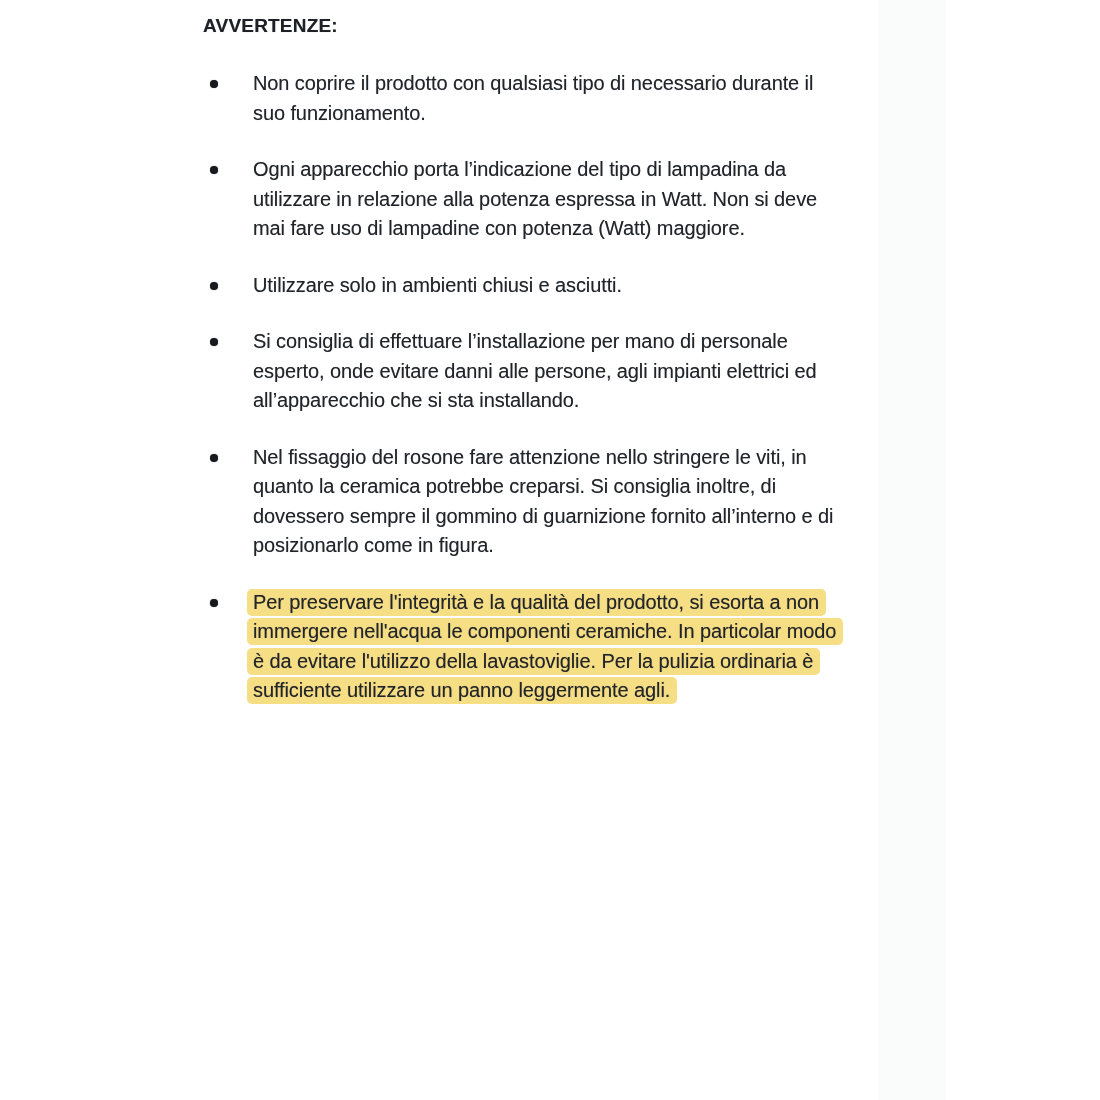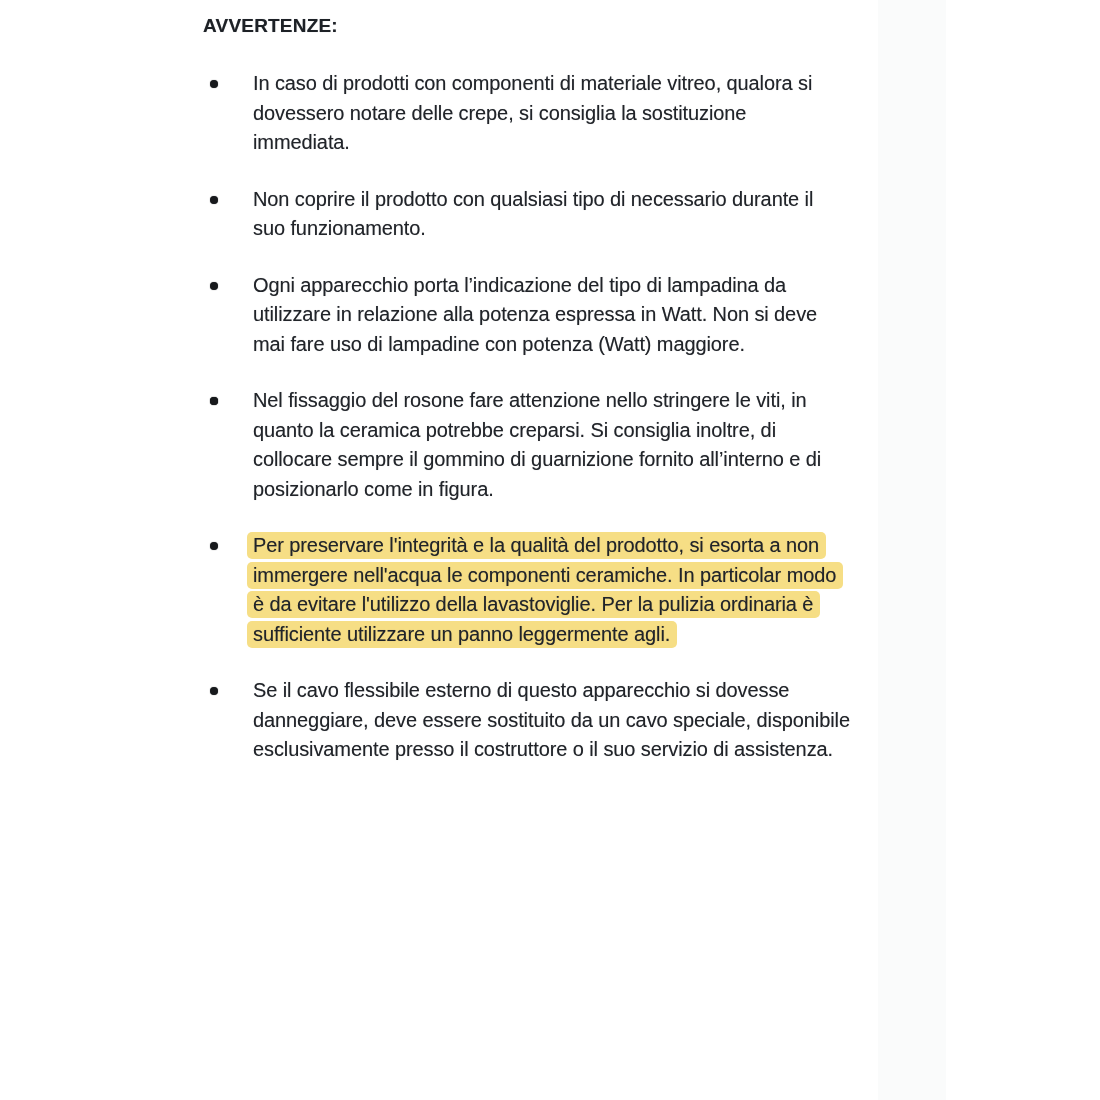--- a/index.html
+++ b/index.html
@@ -85,52 +85,47 @@
 <body>
 
 <div class="page">
   <div class="scan-band"></div>
 
   <h1 class="doc-heading">AVVERTENZE:</h1>
 
   <ul class="warning-list">
     <li>
       <span class="dot"></span>
-      <span class="txt">In caso di prodotti con componenti di materiale vitreo, qualora si
-dovessero notare delle crepe, si consiglia la sostituzione
-immediata.</span>
-    </li>
-    <li>
-      <span class="dot"></span>
       <span class="txt">Non coprire il prodotto con qualsiasi tipo di necessario durante il
 suo funzionamento.</span>
     </li>
     <li>
       <span class="dot"></span>
       <span class="txt">Ogni apparecchio porta l’indicazione del tipo di lampadina da
 utilizzare in relazione alla potenza espressa in Watt. Non si deve
 mai fare uso di lampadine con potenza (Watt) maggiore.</span>
     </li>
     <li>
       <span class="dot"></span>
+      <span class="txt">Utilizzare solo in ambienti chiusi e asciutti.</span>
+    </li>
+    <li>
+      <span class="dot"></span>
+      <span class="txt">Si consiglia di effettuare l’installazione per mano di personale
+esperto, onde evitare danni alle persone, agli impianti elettrici ed
+all’apparecchio che si sta installando.</span>
     </li>
     <li>
       <span class="dot"></span>
       <span class="txt">Nel fissaggio del rosone fare attenzione nello stringere le viti, in
 quanto la ceramica potrebbe creparsi. Si consiglia inoltre, di
-collocare sempre il gommino di guarnizione fornito all’interno e di
+dovessero sempre il gommino di guarnizione fornito all’interno e di
 posizionarlo come in figura.</span>
     </li>
     <li>
       <span class="dot"></span>
       <span class="txt hl">Per preservare l'integrità e la qualità del prodotto, si esorta a non
 immergere nell'acqua le componenti ceramiche. In particolar modo
 è da evitare l'utilizzo della lavastoviglie. Per la pulizia ordinaria è
 sufficiente utilizzare un panno leggermente agli.</span>
     </li>
-    <li>
-      <span class="dot"></span>
-      <span class="txt">Se il cavo flessibile esterno di questo apparecchio si dovesse
-danneggiare, deve essere sostituito da un cavo speciale, disponibile
-esclusivamente presso il costruttore o il suo servizio di assistenza.</span>
-    </li>
   </ul>
 </div>
 
 </body></html>

